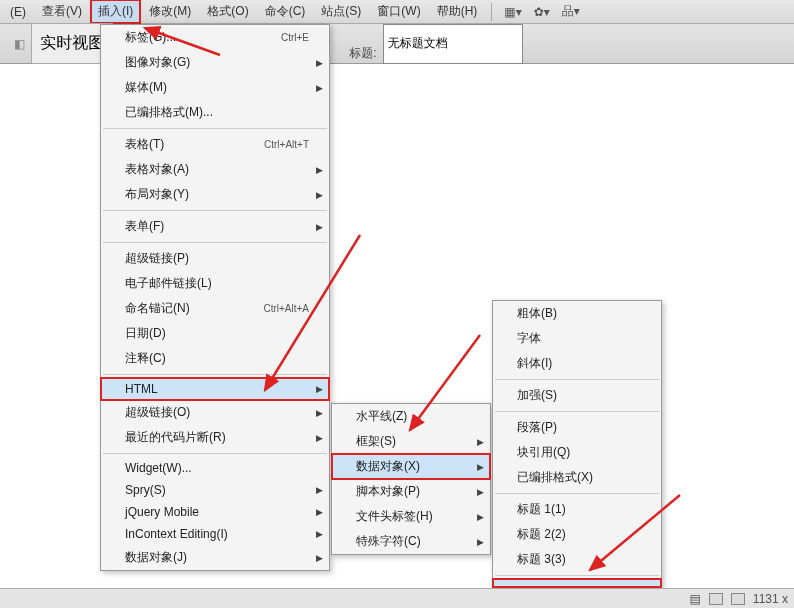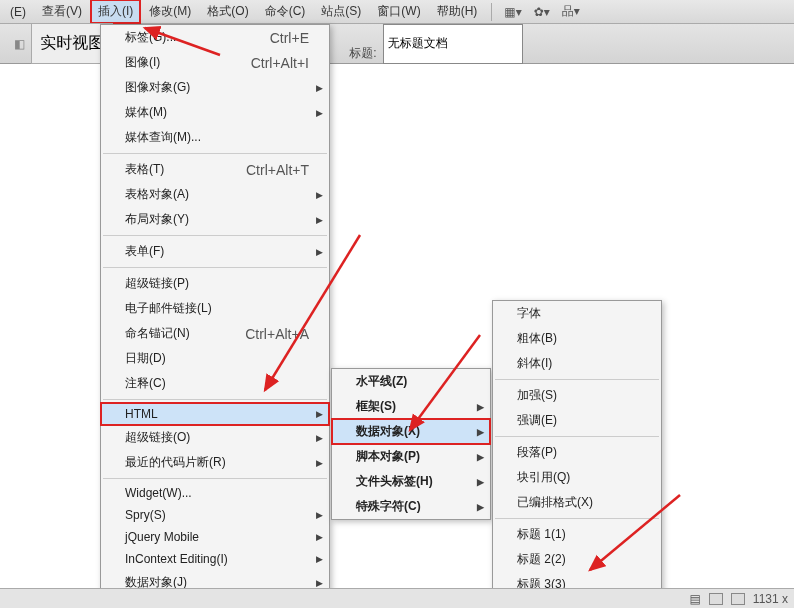--- a/index.html
+++ b/index.html
@@ -15,21 +15,21 @@
 .toolbar { background: linear-gradient(#e4e4e4, #d4d4d4); height: 40px; border-bottom: 1px solid #999; display: flex; align-items: center; padding-left: 4px; gap: 6px; }
 .toolbar .btn { background: #eee; border: 1px solid #aaa; padding: 9px 8px; font-size: 16px; }
 .toolbar .lbl { color: #444; margin-left: 60px; margin-top: 20px; }
 .toolbar input { border: 1px solid #888; padding: 12px 4px; width: 140px; background: #fff; }
 
 .canvas { background: #fff; position: absolute; left: 0; top: 64px; right: 0; bottom: 20px; }
 
 .dropdown { position: absolute; background: #f4f4f4; border: 1px solid #999; box-shadow: 2px 2px 6px rgba(0,0,0,0.25); }
 .dropdown .ditem { display: flex; justify-content: space-between; align-items: center; padding: 4px 20px 4px 24px; cursor: default; color: #222; white-space: nowrap; position: relative; }
 .dropdown .ditem:hover, .dropdown .ditem.hl { background: #cde3f8; }
-.dropdown .ditem .shortcut { color: #555; margin-left: 30px; font-size: 14px; }
+.dropdown .ditem .shortcut { color: #555; margin-left: 30px; font-size: 10px; }
 .dropdown .ditem .arrow { position: absolute; right: 6px; font-size: 9px; color: #444; }
 .dropdown hr { border: none; border-top: 1px solid #ccc; margin: 3px 2px; }
 .dropdown .ditem.redbox { outline: 2px solid #d22; outline-offset: -1px; }
 
 .statusbar { position: absolute; bottom: 0; left: 0; right: 0; height: 20px; background: #e4e4e4; border-top: 1px solid #aaa; display: flex; align-items: center; justify-content: flex-end; padding-right: 6px; gap: 8px; color: #555; font-size: 11px; }
 .statusbar .sicon { width: 14px; height: 12px; border: 1px solid #888; background: #ddd; }
 
 .red-arrow { position: absolute; pointer-events: none; }
 </style>
 </head>
@@ -60,33 +60,29 @@
 </div>
 
 <div class="canvas"></div>
 
 <div class="dropdown" id="menu1" style="left:100px; top:24px; width:230px;">
     <div class="ditem">
       <span>标签(G)...</span>
       <span class="shortcut">Ctrl+E</span>
     </div>
     <div class="ditem">
-      <span>图像(I)</span>
-      <span class="shortcut">Ctrl+Alt+I</span>
-    </div>
-    <div class="ditem">
       <span>图像对象(G)</span>
       <span class="arrow">▶</span>
     </div>
     <div class="ditem">
       <span>媒体(M)</span>
       <span class="arrow">▶</span>
     </div>
     <div class="ditem">
-      <span>媒体查询(M)...</span>
+      <span>已编排格式(M)...</span>
     </div>
     <hr>
     <div class="ditem">
       <span>表格(T)</span>
       <span class="shortcut">Ctrl+Alt+T</span>
     </div>
     <div class="ditem">
       <span>表格对象(A)</span>
       <span class="arrow">▶</span>
     </div>
@@ -144,21 +140,21 @@
     <div class="ditem">
       <span>InContext Editing(I)</span>
       <span class="arrow">▶</span>
     </div>
     <div class="ditem">
       <span>数据对象(J)</span>
       <span class="arrow">▶</span>
     </div>
   </div>
 
-<div class="dropdown" id="menu2" style="left:331px; top:368px; width:160px;font-weight:bold;">
+<div class="dropdown" id="menu2" style="left:331px; top:403px; width:160px;">
     <div class="ditem">
       <span>水平线(Z)</span>
     </div>
     <div class="ditem">
       <span>框架(S)</span>
       <span class="arrow">▶</span>
     </div>
     <div class="ditem hl redbox">
       <span>数据对象(X)</span>
       <span class="arrow">▶</span>
@@ -172,34 +168,31 @@
       <span class="arrow">▶</span>
     </div>
     <div class="ditem">
       <span>特殊字符(C)</span>
       <span class="arrow">▶</span>
     </div>
   </div>
 
 <div class="dropdown" id="menu3" style="left:492px; top:300px; width:170px;">
     <div class="ditem">
+      <span>粗体(B)</span>
+    </div>
+    <div class="ditem">
       <span>字体</span>
     </div>
     <div class="ditem">
-      <span>粗体(B)</span>
-    </div>
-    <div class="ditem">
       <span>斜体(I)</span>
     </div>
     <hr>
     <div class="ditem">
       <span>加强(S)</span>
-    </div>
-    <div class="ditem">
-      <span>强调(E)</span>
     </div>
     <hr>
     <div class="ditem">
       <span>段落(P)</span>
     </div>
     <div class="ditem">
       <span>块引用(Q)</span>
     </div>
     <div class="ditem">
       <span>已编排格式(X)</span>

